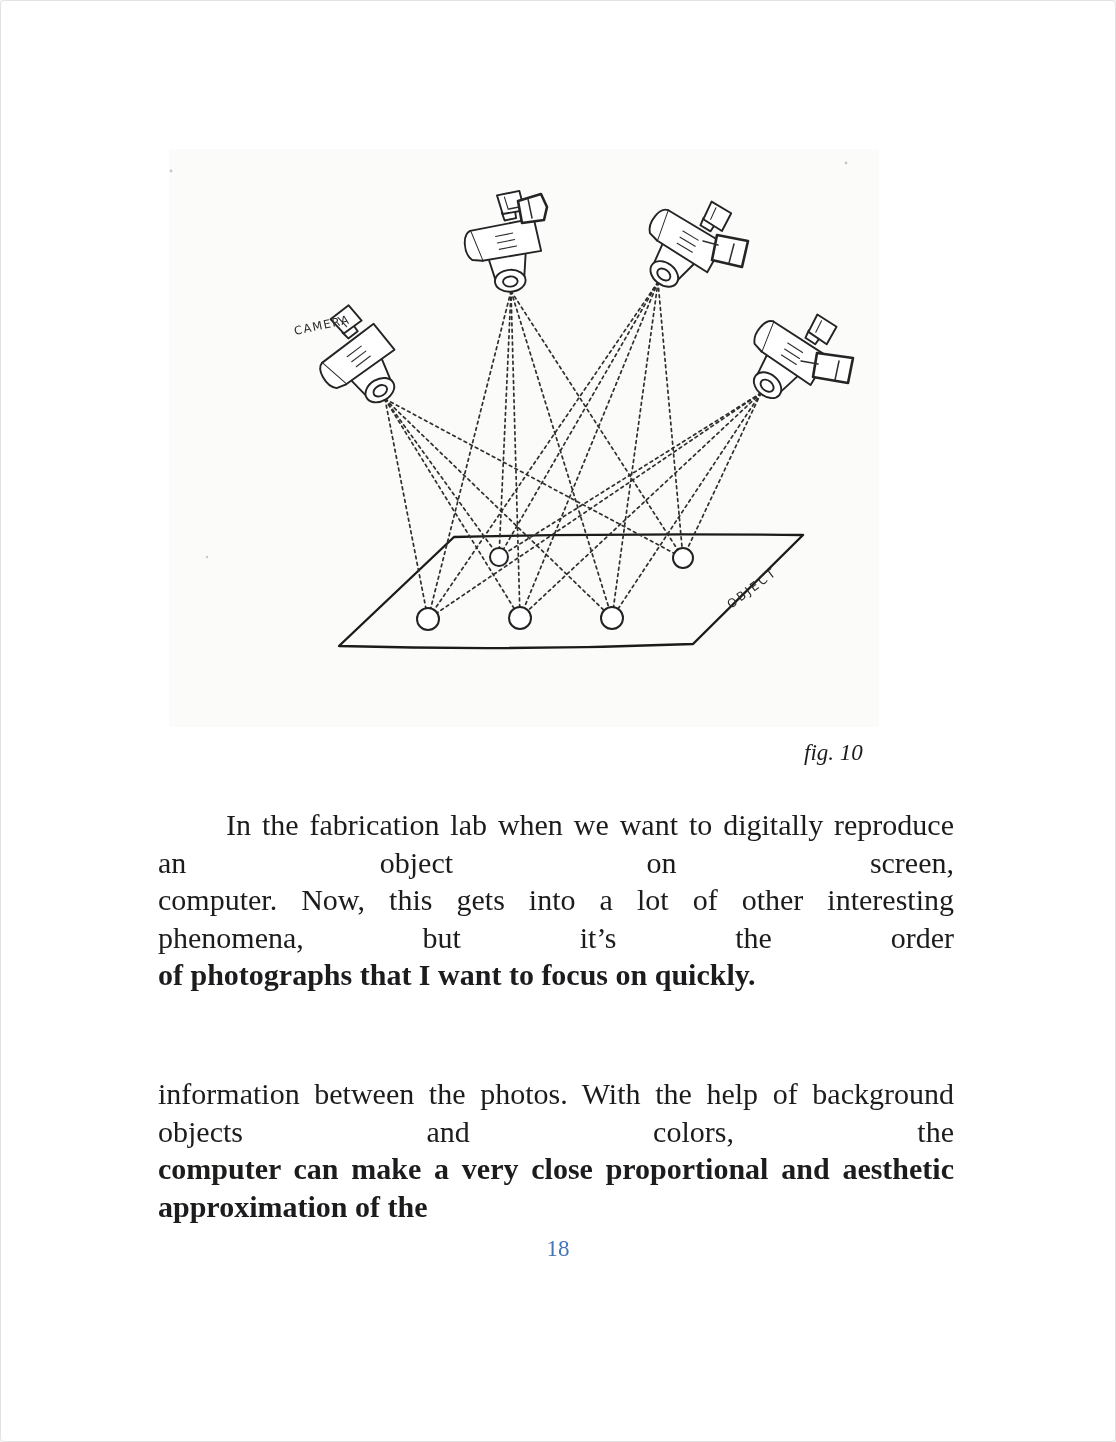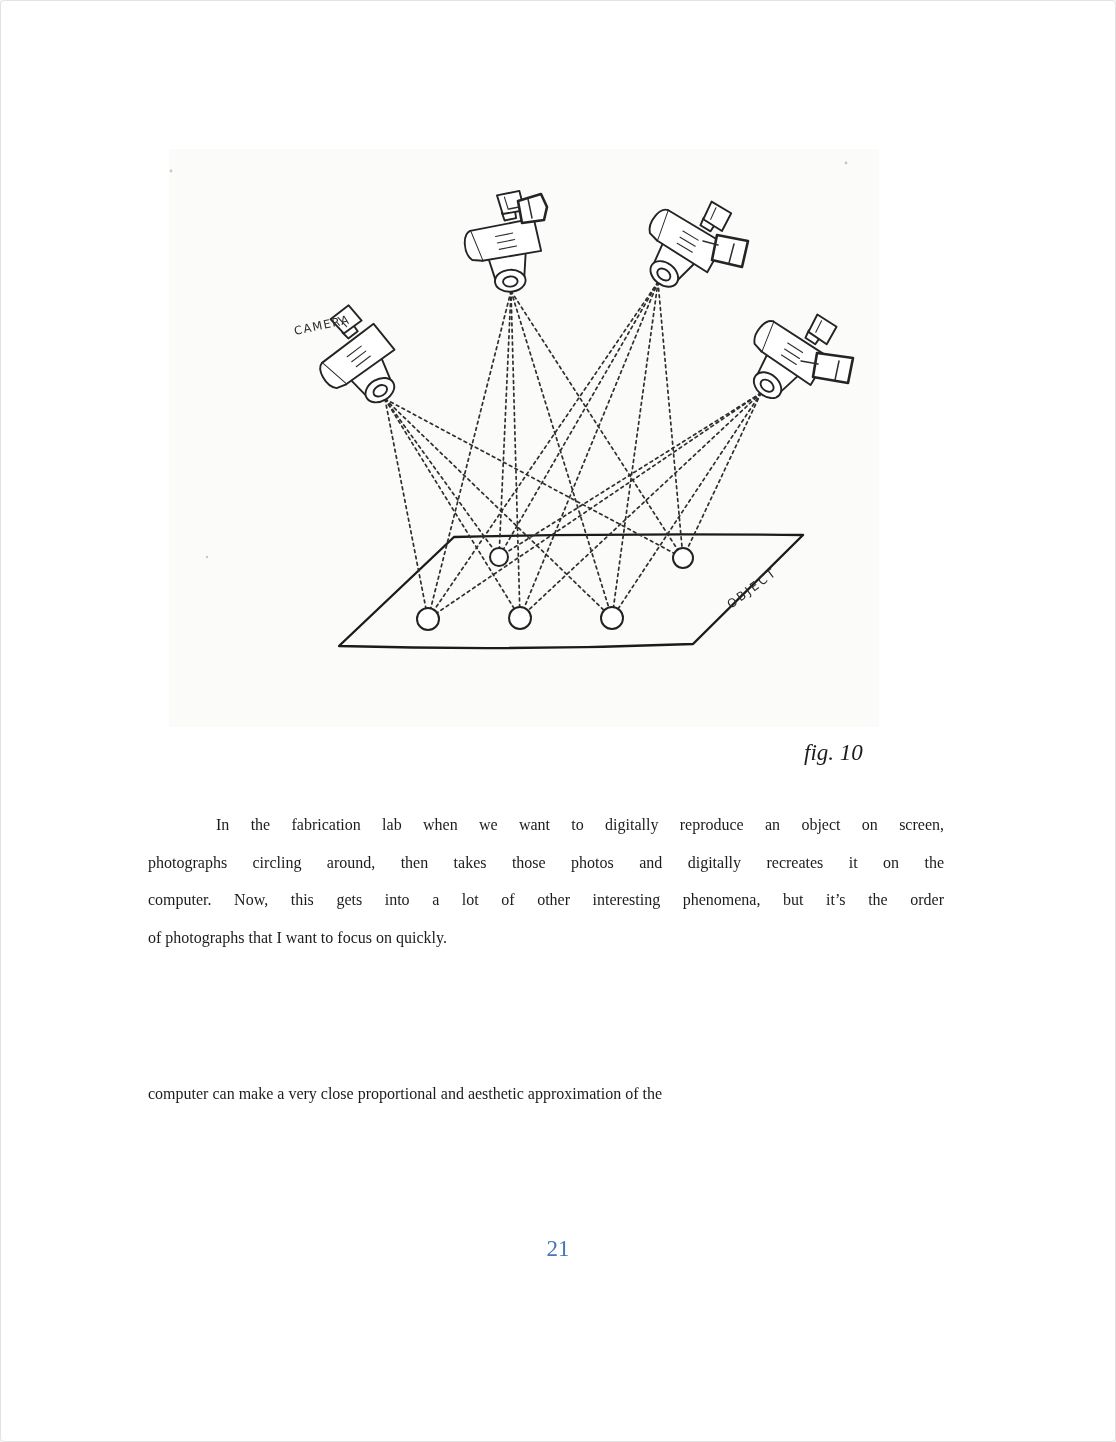--- a/index.html
+++ b/index.html
@@ -27,27 +27,27 @@
   .plane{fill:none;stroke:#1b1b1b;stroke-width:2.4;stroke-linejoin:round;}
   .pt{fill:#ffffff;stroke:#222222;stroke-width:2;}
   .hand-label{font-family:"DejaVu Sans", sans-serif;fill:#2a2a2a;}
   .speck{fill:#9a9a9a;opacity:.55;}
 
   .caption{
     position:absolute;left:803px;top:738px;
     font-style:italic;font-size:23px;line-height:28px;text-align:center;
   }
   .para{
-    position:absolute;left:147px;width:796px;
-    font-size:16px;line-height:37.6px;
+    position:absolute;left:157px;width:796px;
+    font-size:30px;line-height:37.6px;
   }
   .para1{top:805px;}
   .para2{top:1074px;}
   .line{text-align:justify;text-align-last:justify;text-justify:inter-word;}
-  .line.last{text-align-last:left;}
+  .line.last{text-align-last:left;font-weight:bold;}
   .line.indent{text-indent:68px;}
   .page-number{
     position:absolute;left:0;top:1234px;width:100%;
     text-align:center;font-size:23px;line-height:28px;
     color:#4575b5;
   }
 </style>
 </head>
 <body>
 
@@ -129,24 +129,24 @@
     </g>
 
     <text class="hand-label" x="294" y="334" font-size="11.5" letter-spacing="1.4" transform="rotate(-12 294 334)">CAMERA</text>
     <text class="hand-label" x="730" y="608" font-size="12" letter-spacing="2.4" transform="rotate(-37 730 608)">OBJECT</text>
   </svg>
 
   <div class="caption">fig. 10</div>
 
   <div class="para para1">
     <div class="line indent">In the fabrication lab when we want to digitally reproduce an object on screen,</div>
-    <div class="line">photographs circling around, then takes those photos and digitally recreates it on the</div>
     <div class="line">computer. Now, this gets into a lot of other interesting phenomena, but it’s the order</div>
     <div class="line last">of photographs that I want to focus on quickly.</div>
   </div>
 
   <div class="para para2">
+    <div class="line">information between the photos. With the help of background objects and colors, the</div>
     <div class="line last">computer can make a very close proportional and aesthetic approximation of the</div>
   </div>
 
-  <div class="page-number" style="color: rgb(69, 117, 181);">21</div>
+  <div class="page-number" style="color: rgb(69, 117, 181);">18</div>
 
 </div>
 
 </body></html>

